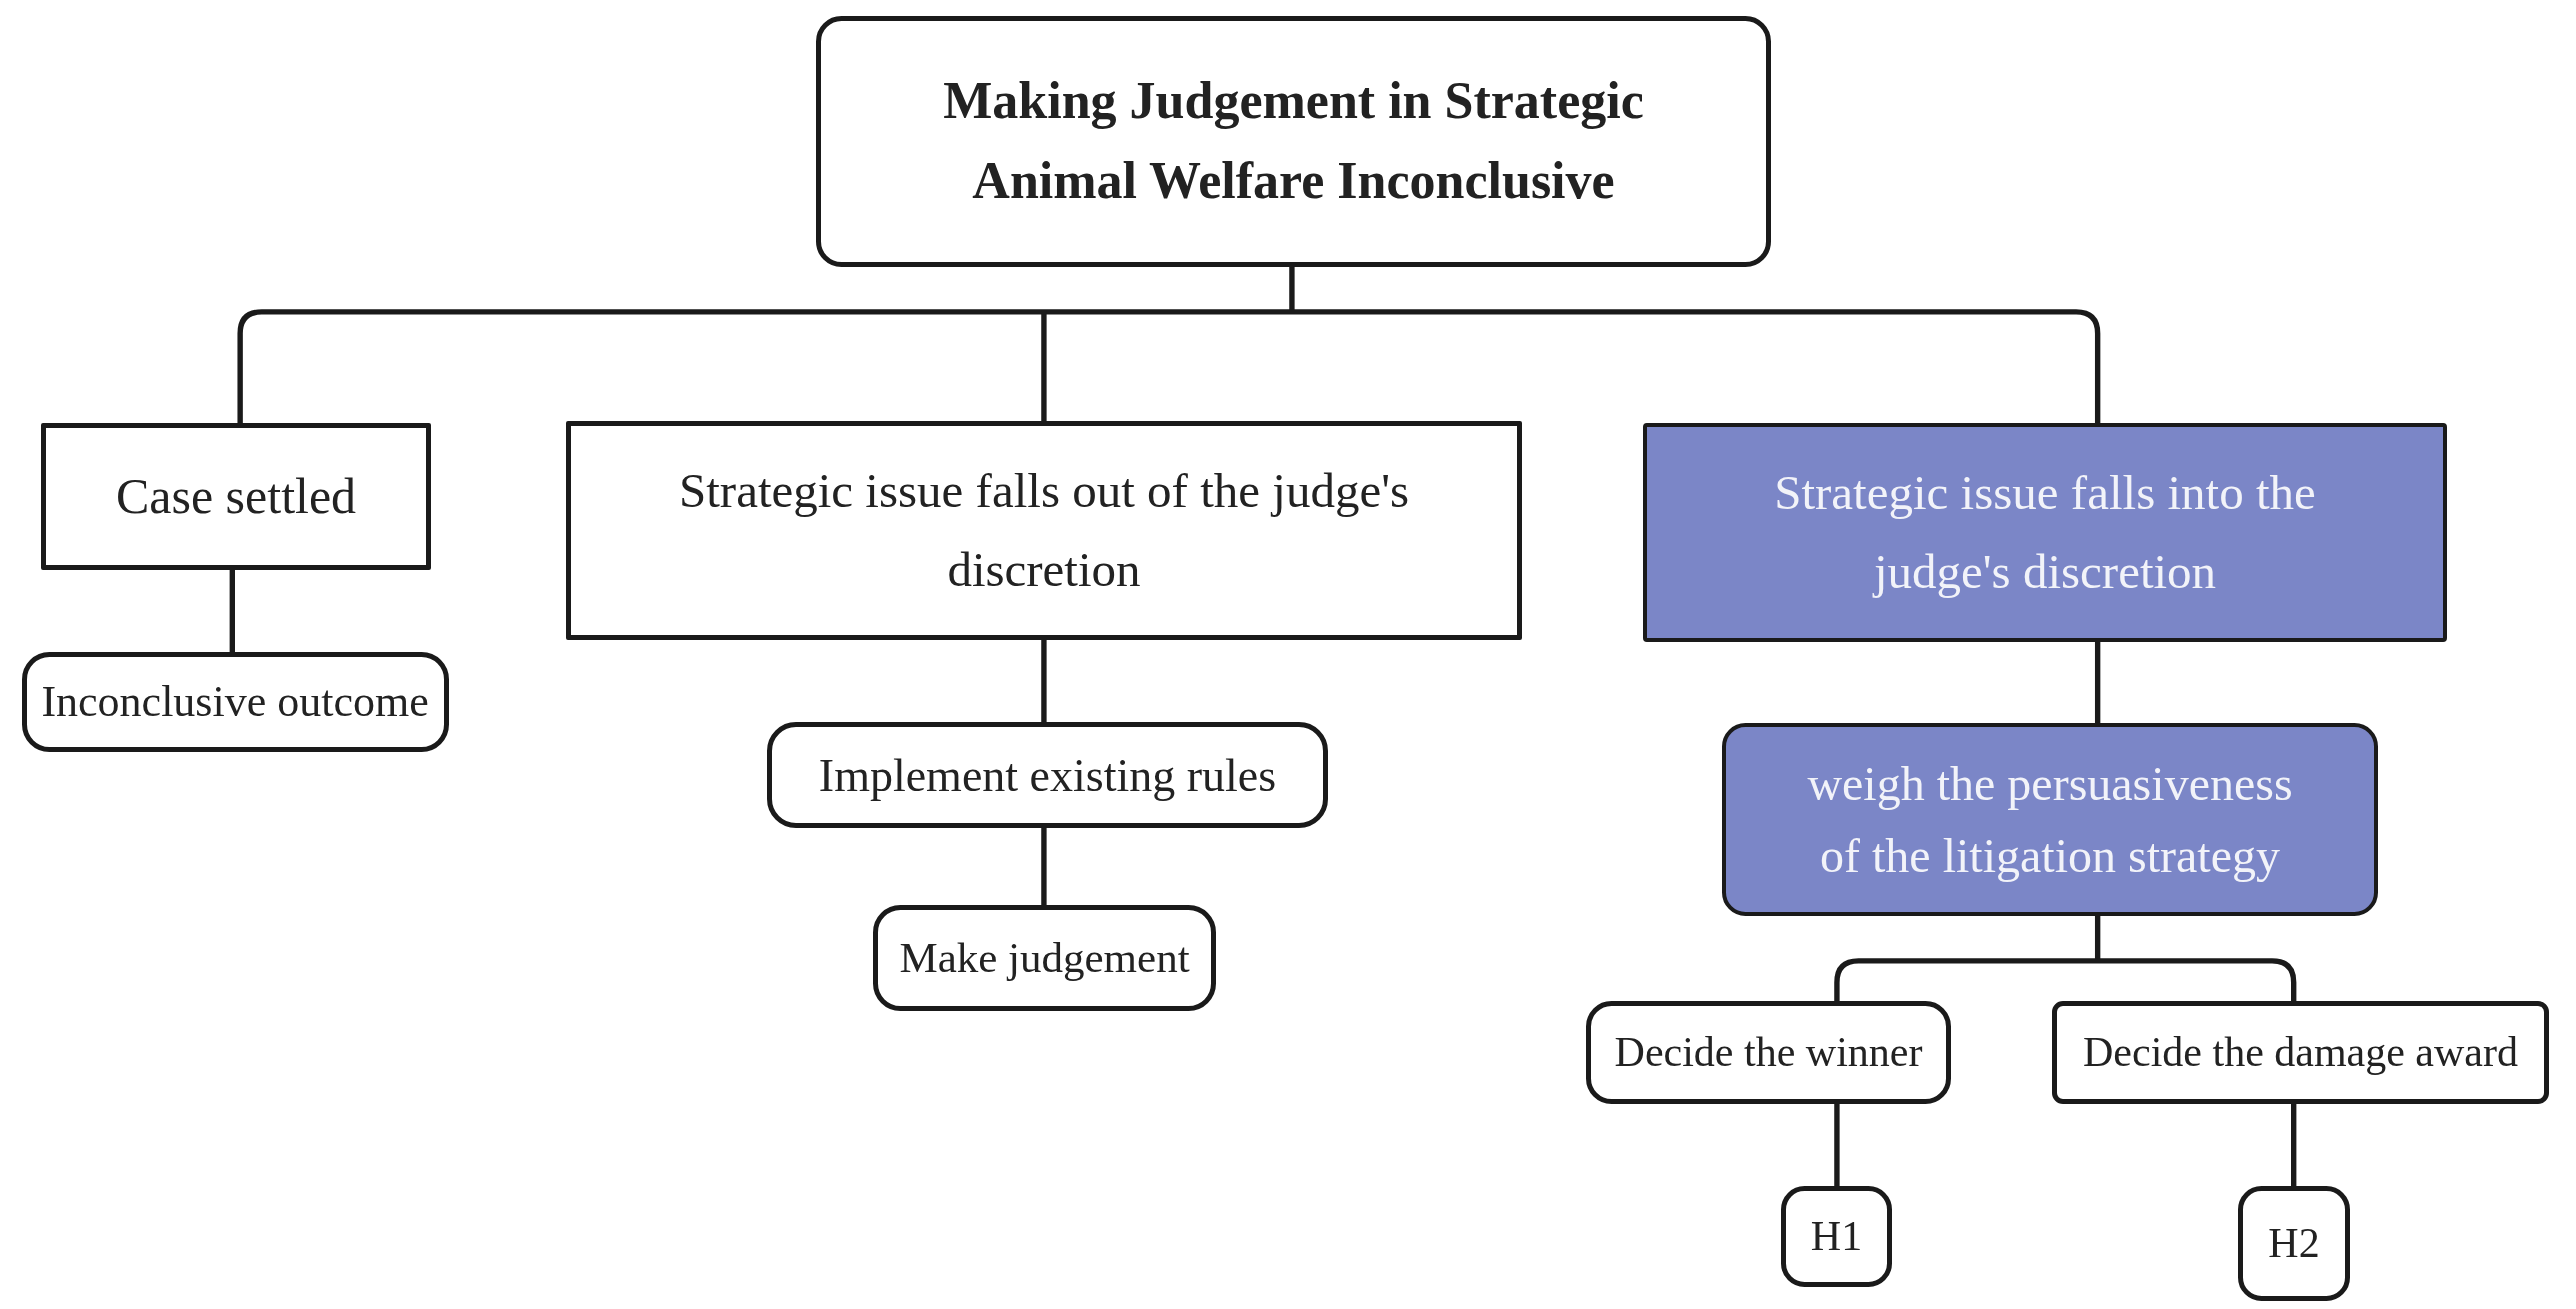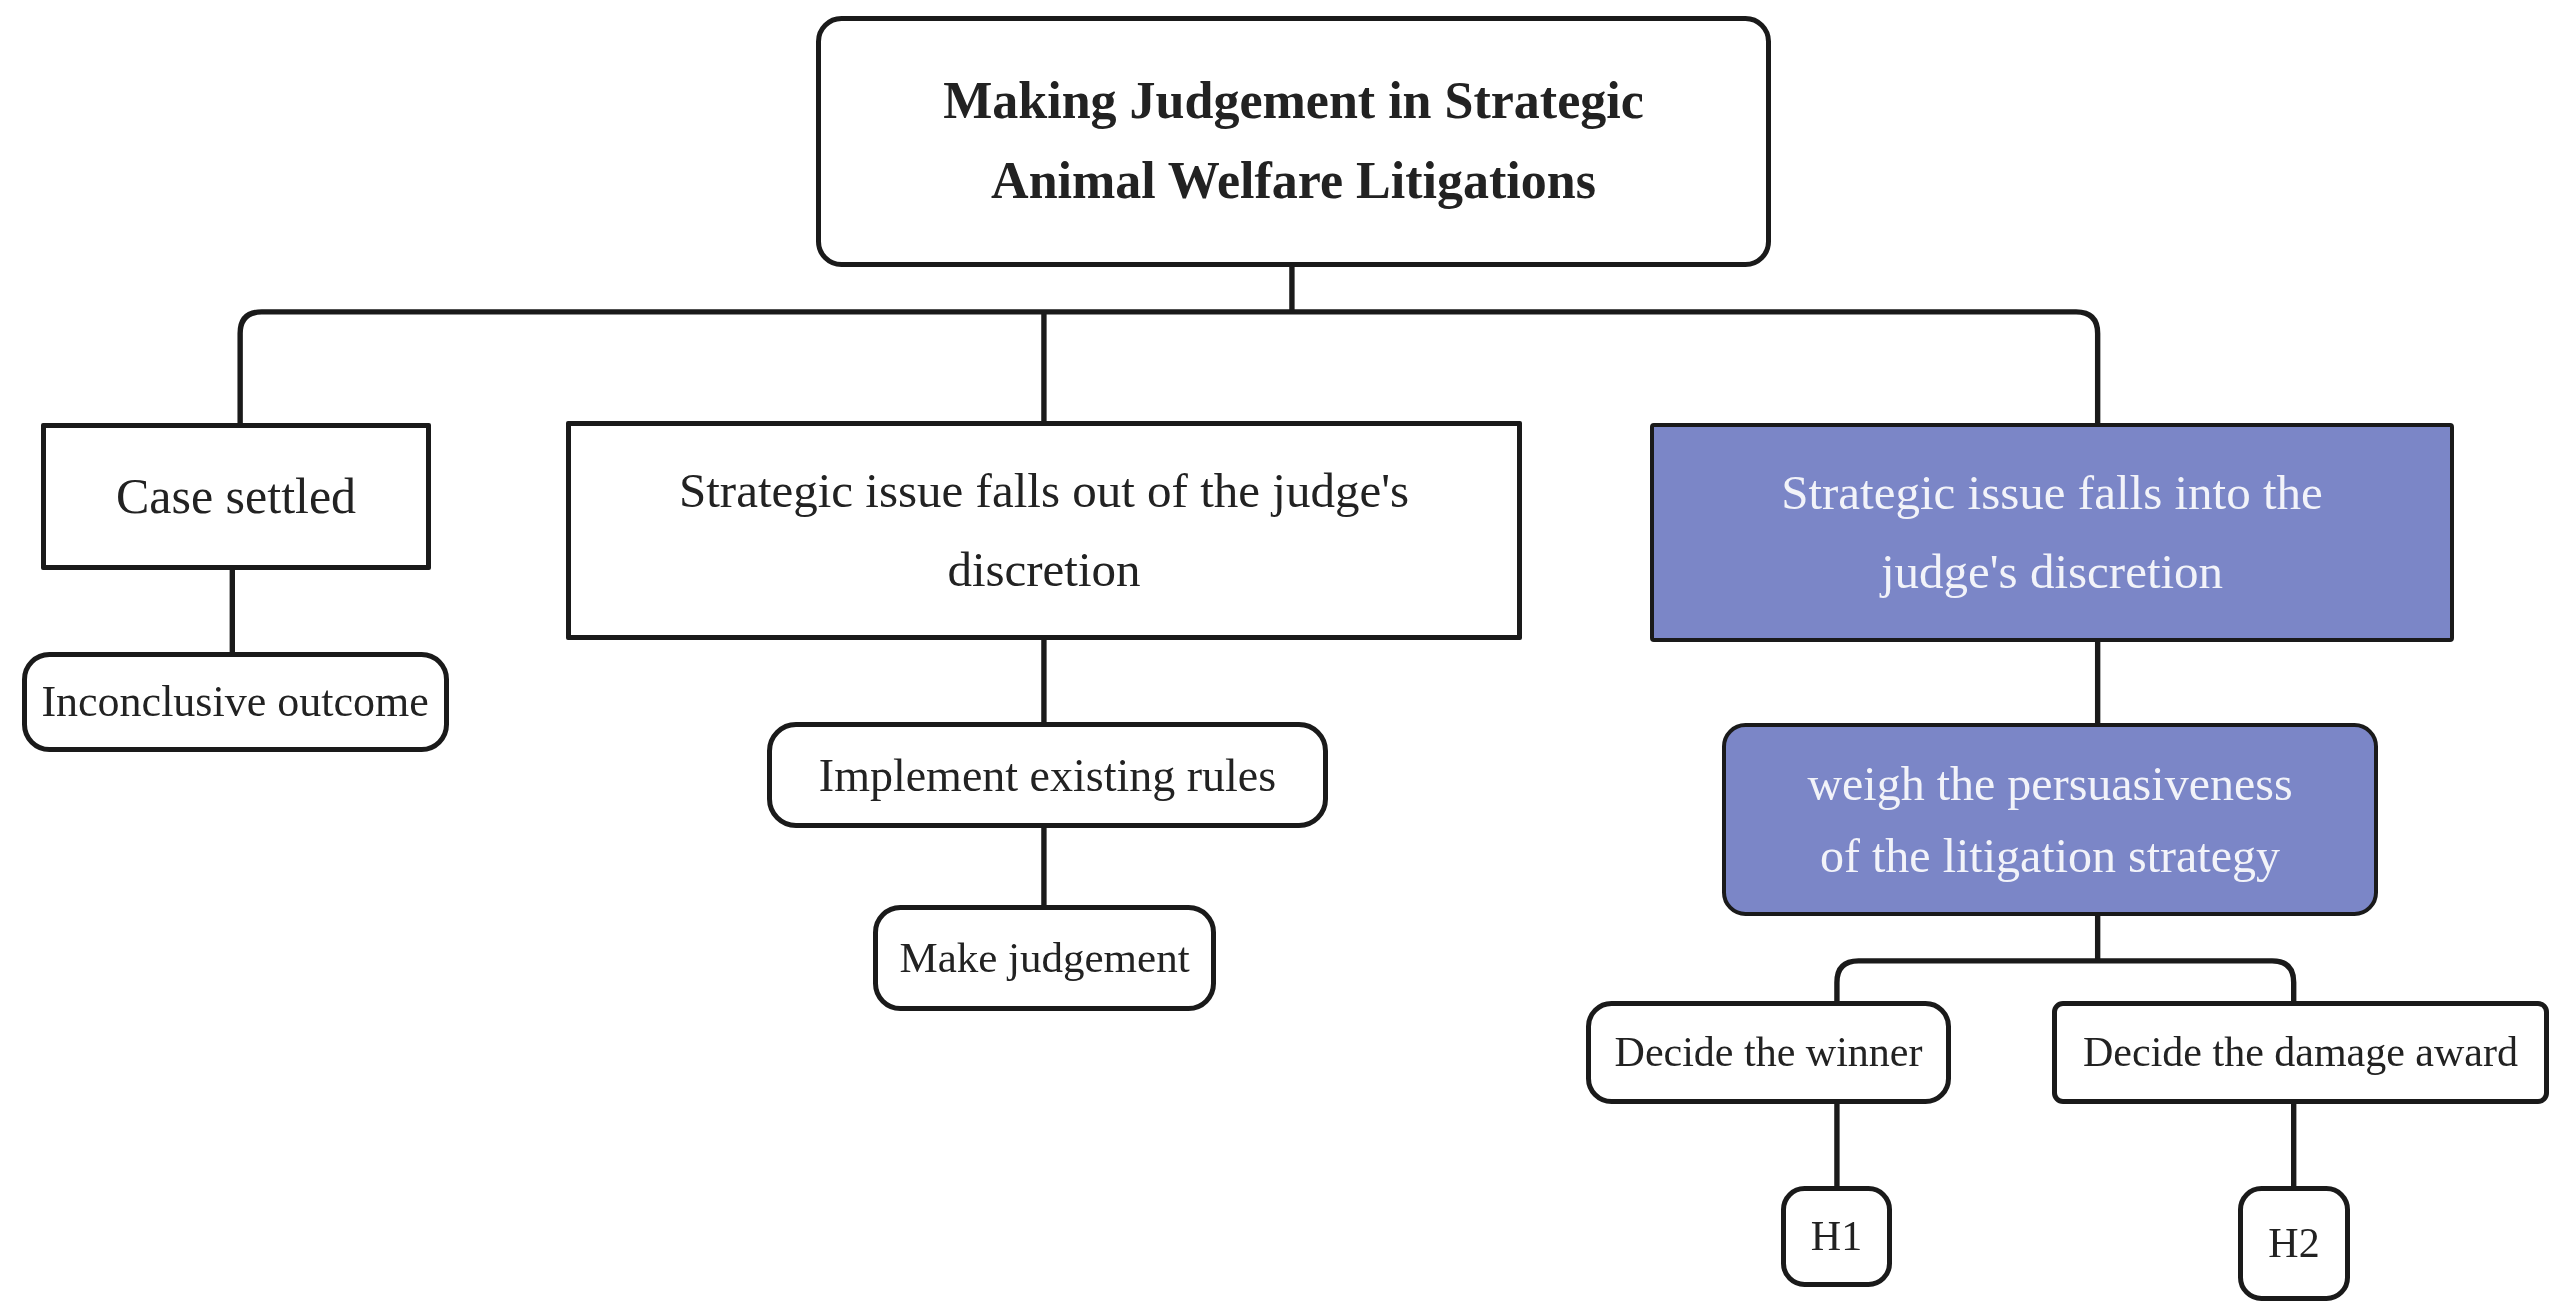--- a/index.html
+++ b/index.html
@@ -42,21 +42,21 @@
     border-width:4.9px;
   }
   #node-root{
     left:816px;top:15.7px;width:955px;height:251px;
     border-radius:25.5px;font-size:52px;font-weight:bold;
     padding:0 69px;line-height:1.55;
   }
   #node-case-settled{left:41px;top:423px;width:390px;height:147px;border-radius:2px;font-size:50px;}
   #node-inconclusive{left:21.6px;top:652px;width:427px;height:100px;border-radius:27.4px;font-size:44px;}
   #node-out-discretion{left:566px;top:421px;width:956px;height:219px;border-radius:2px;font-size:49px;padding:0 29px;line-height:1.6;}
-  #node-into-discretion{left:1643px;top:423px;width:804px;height:219px;border-radius:3.9px;font-size:49px;padding:0 59px;line-height:1.6;margin-left:7px;}
+  #node-into-discretion{left:1643px;top:423px;width:804px;height:219px;border-radius:3.9px;font-size:49px;padding:0 59px;line-height:1.6;}
   #node-implement{left:767px;top:722px;width:561px;height:106px;border-radius:29px;font-size:46px;}
   #node-make-judgement{left:873px;top:905px;width:343px;height:106px;border-radius:27.4px;font-size:43px;}
   #node-weigh{left:1722px;top:723px;width:656px;height:193px;border-radius:23.5px;font-size:48px;padding:0 69px;line-height:1.5;}
   #node-decide-winner{left:1586px;top:1001px;width:365px;height:103px;border-radius:25.5px;font-size:42px;}
   #node-decide-award{left:2052px;top:1001px;width:497px;height:103px;border-radius:11px;font-size:42px;}
   #node-h1{left:1781px;top:1186px;width:111px;height:101px;border-radius:23.5px;font-size:42px;}
   #node-h2{left:2238px;top:1186px;width:112px;height:115px;border-radius:23.5px;font-size:42px;}
 </style>
 </head>
 <body>
@@ -70,21 +70,21 @@
     <path d="M237 578 V669"></path>
     <path d="M1065 649 V741"></path>
     <path d="M1065 841 V927"></path>
     <path d="M2140 651 V742"></path>
     <path d="M2140 931 V980"></path>
     <path d="M1874 1025 V1002 Q1874 980 1896 980 H2318 Q2340 980 2340 1002 V1025"></path>
     <path d="M1874 1122 V1214"></path>
     <path d="M2340 1122 V1214"></path>
   </svg>
 
-  <div class="node" id="node-root">Making Judgement in Strategic Animal Welfare Litigations</div>
+  <div class="node" id="node-root">Making Judgement in Strategic Animal Welfare Inconclusive</div>
 
   <div class="node" id="node-case-settled">Case settled</div>
 
   <div class="node" id="node-inconclusive">Inconclusive outcome</div>
 
   <div class="node" id="node-out-discretion">Strategic issue falls out of the judge's discretion</div>
 
   <div class="node hl" id="node-into-discretion">Strategic issue falls into the judge's discretion</div>
 
   <div class="node" id="node-implement">Implement existing rules</div>

